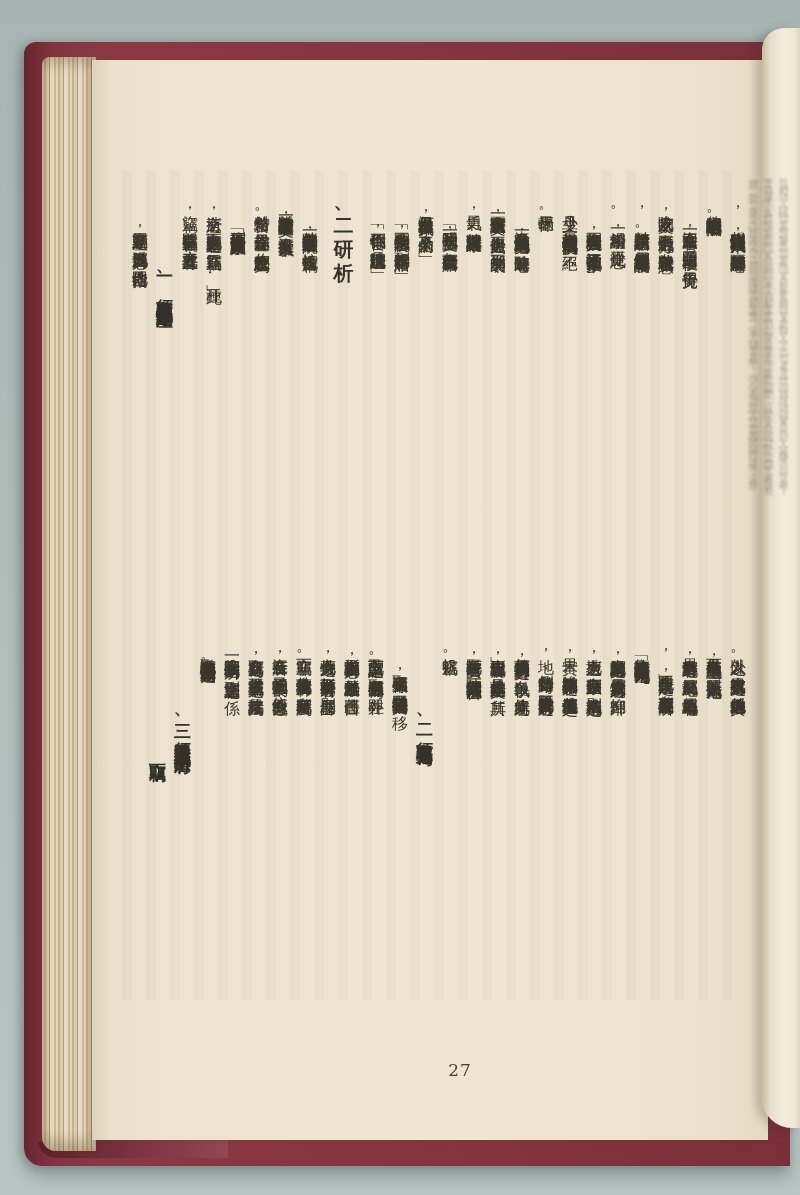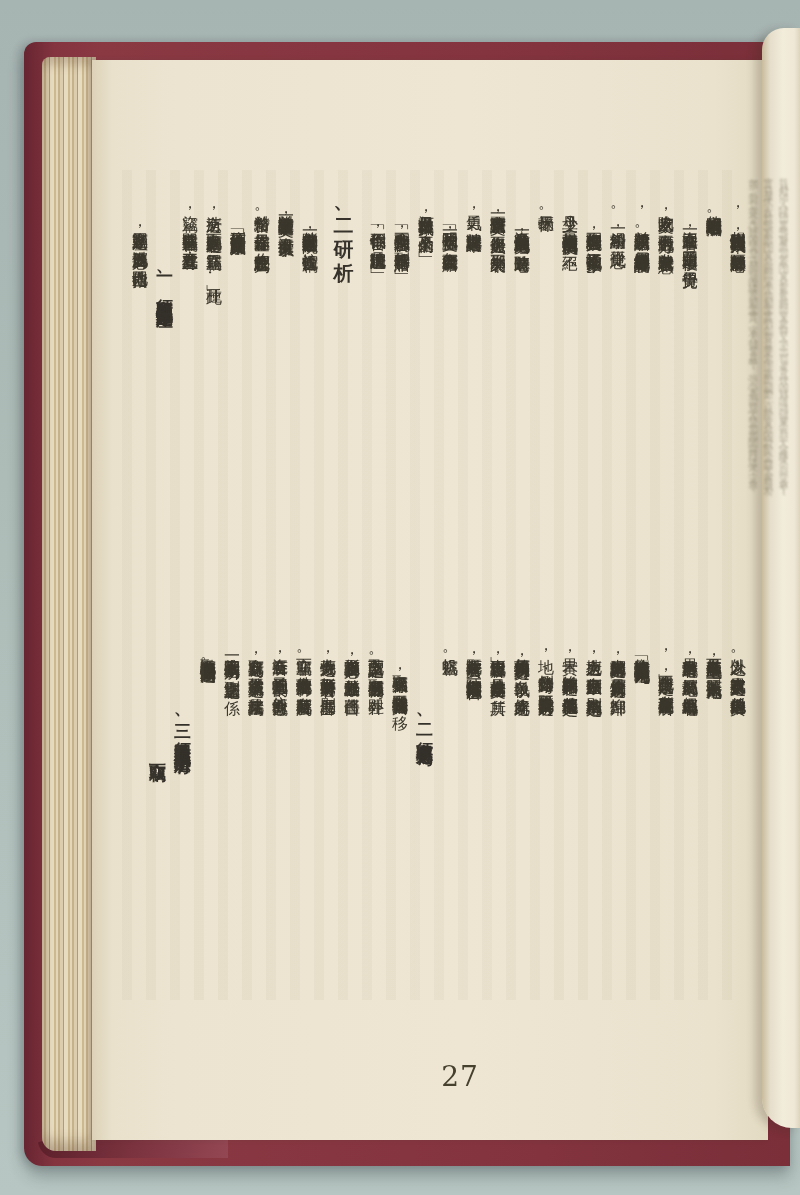--- a/index.html
+++ b/index.html
@@ -62,21 +62,21 @@
     color:var(--ink);
   }
   .upper-block{top:143px; height:398px;}
   .lower-block{top:586px; height:398px;}
   .line{font-size:16px; line-height:24px; letter-spacing:.4px; text-align:start;}
   .line.h1{font-size:20px; font-weight:bold; line-height:44px; letter-spacing:1px; color:#34302a;}
   .line.hsub{font-size:17px; font-weight:bold; line-height:26px; letter-spacing:1px; padding-inline-start:64px; color:#34302a;}
   .line.hsub2{font-size:17px; font-weight:bold; line-height:24px; letter-spacing:1px; padding-inline-start:104px; color:#34302a;}
   .page-number{
     position:absolute; left:338px; top:1000px; width:60px; text-align:center;
-    font-size:28px; color:#46402f; letter-spacing:1px;
+    font-size:17px; color:#46402f; letter-spacing:1px;
   }
 </style>
 </head>
 <body>
 
 <div class="book-cover"></div>
 <div class="corner-fold"></div>
 <div class="page-stack"></div>
 
 <div class="main-page">

